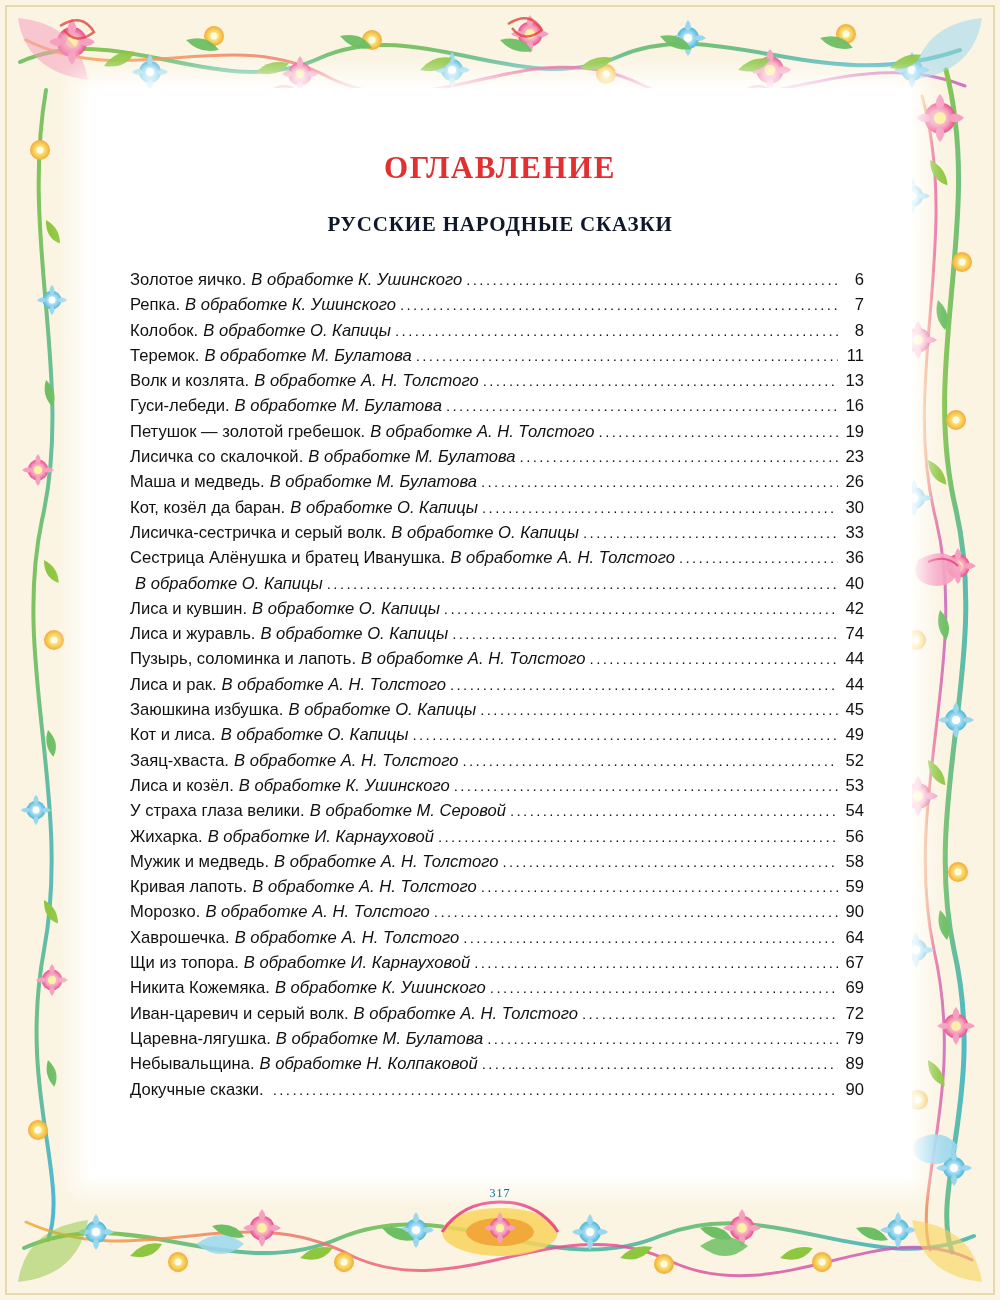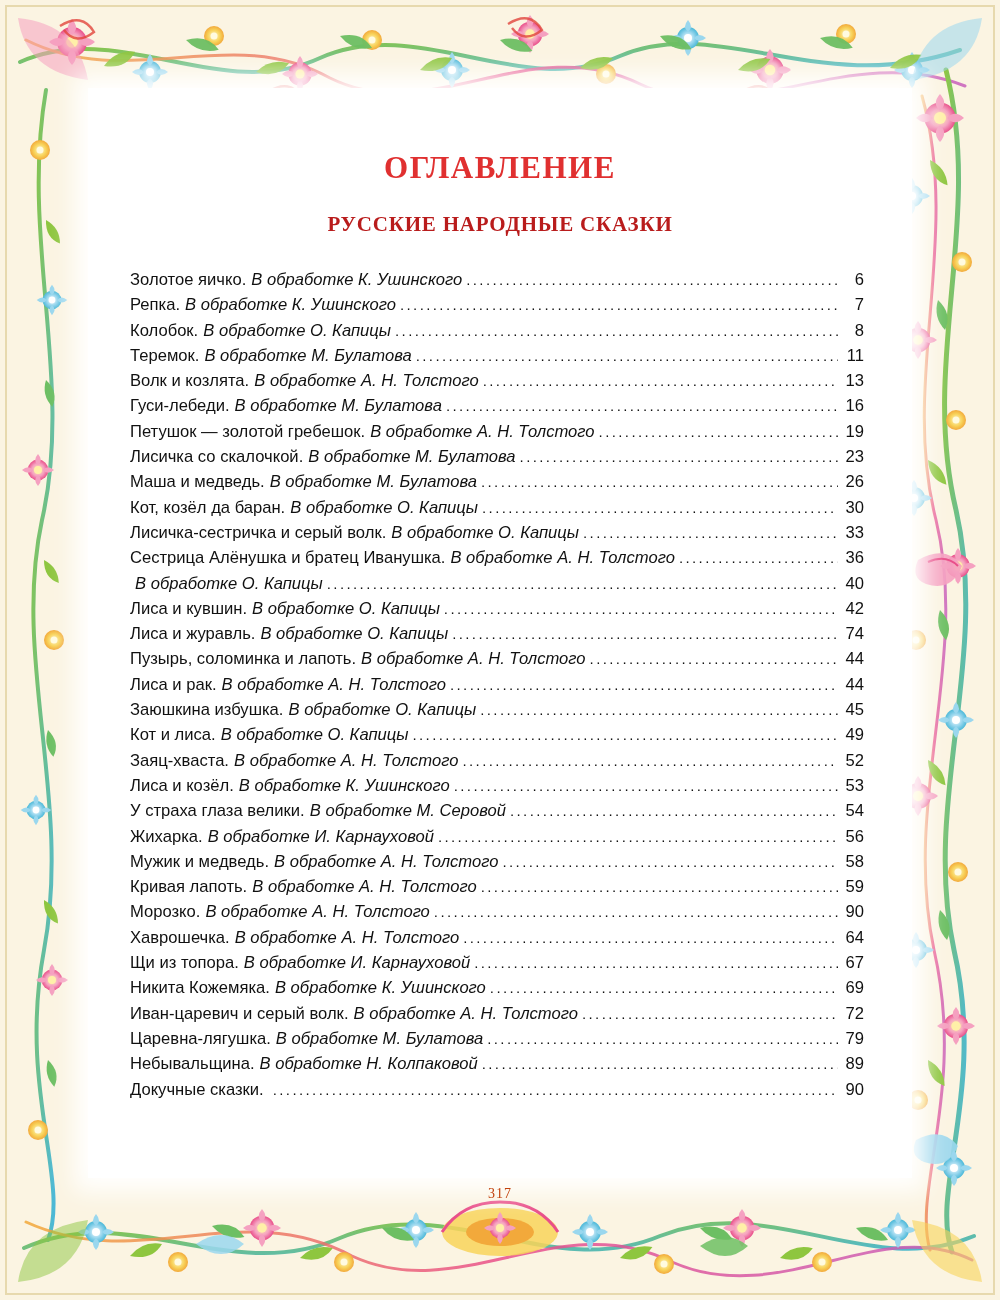--- a/index.html
+++ b/index.html
@@ -55,21 +55,21 @@
     color: #e03030;
     font-family: "Liberation Serif", serif;
     font-weight: bold;
     font-size: 31px;
     letter-spacing: 1.5px;
     margin: 22px 0 0 0;
   }
 
   .toc-subtitle {
     text-align: center;
-    color: #b91c1c;
+    color: #0f172a;
     font-family: "Liberation Serif", serif;
     font-weight: bold;
     font-size: 21px;
     letter-spacing: 0.8px;
     margin: 26px 0 0 0;
   }
 
   .toc-list {
     margin: 30px 0 0 0;
     padding: 0 18px 0 12px;
@@ -108,22 +108,22 @@
     min-width: 26px;
   }
 
   .folio {
     position: absolute;
     left: 0;
     right: 0;
     top: 1186px;
     text-align: center;
     font-family: "Liberation Serif", serif;
-    font-size: 14px;
-    color: #c2410c;
+    font-size: 12px;
+    color: #0369a1;
     letter-spacing: 1px;
   }
 </style>
 </head>
 <body>
 
 <div class="page">
 
   <div class="frame-bg">
     <svg width="1000" height="1300" viewBox="0 0 1000 1300" xmlns="http://www.w3.org/2000/svg">

